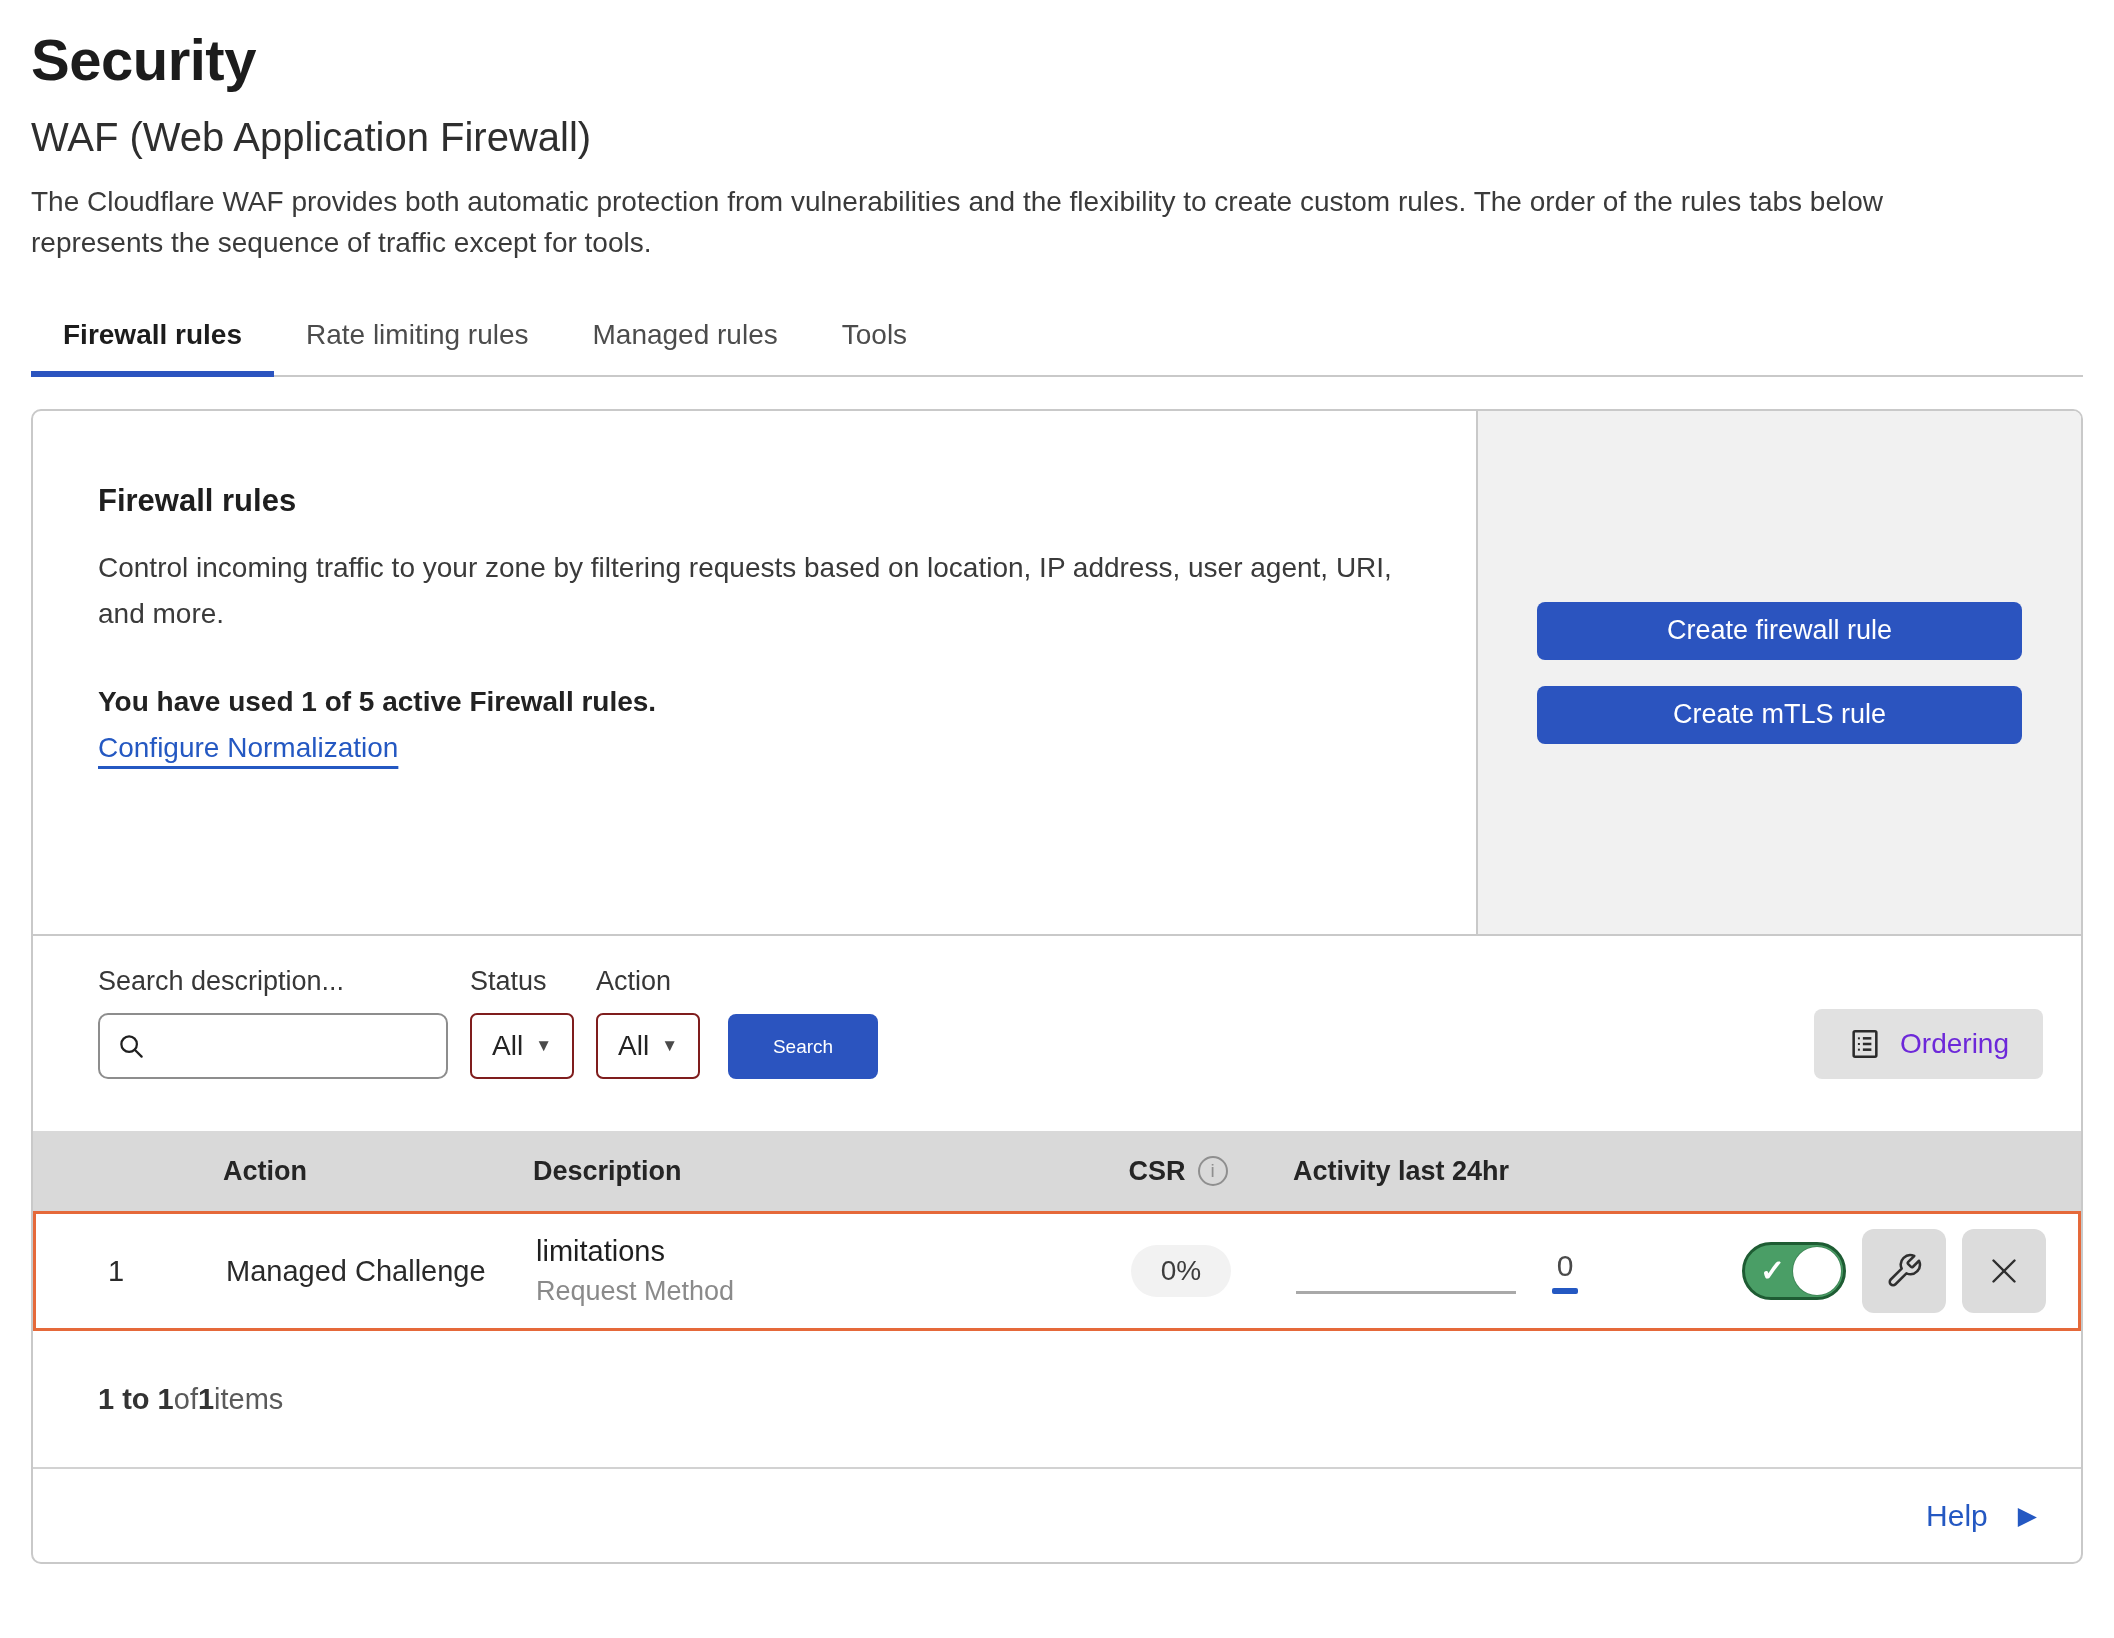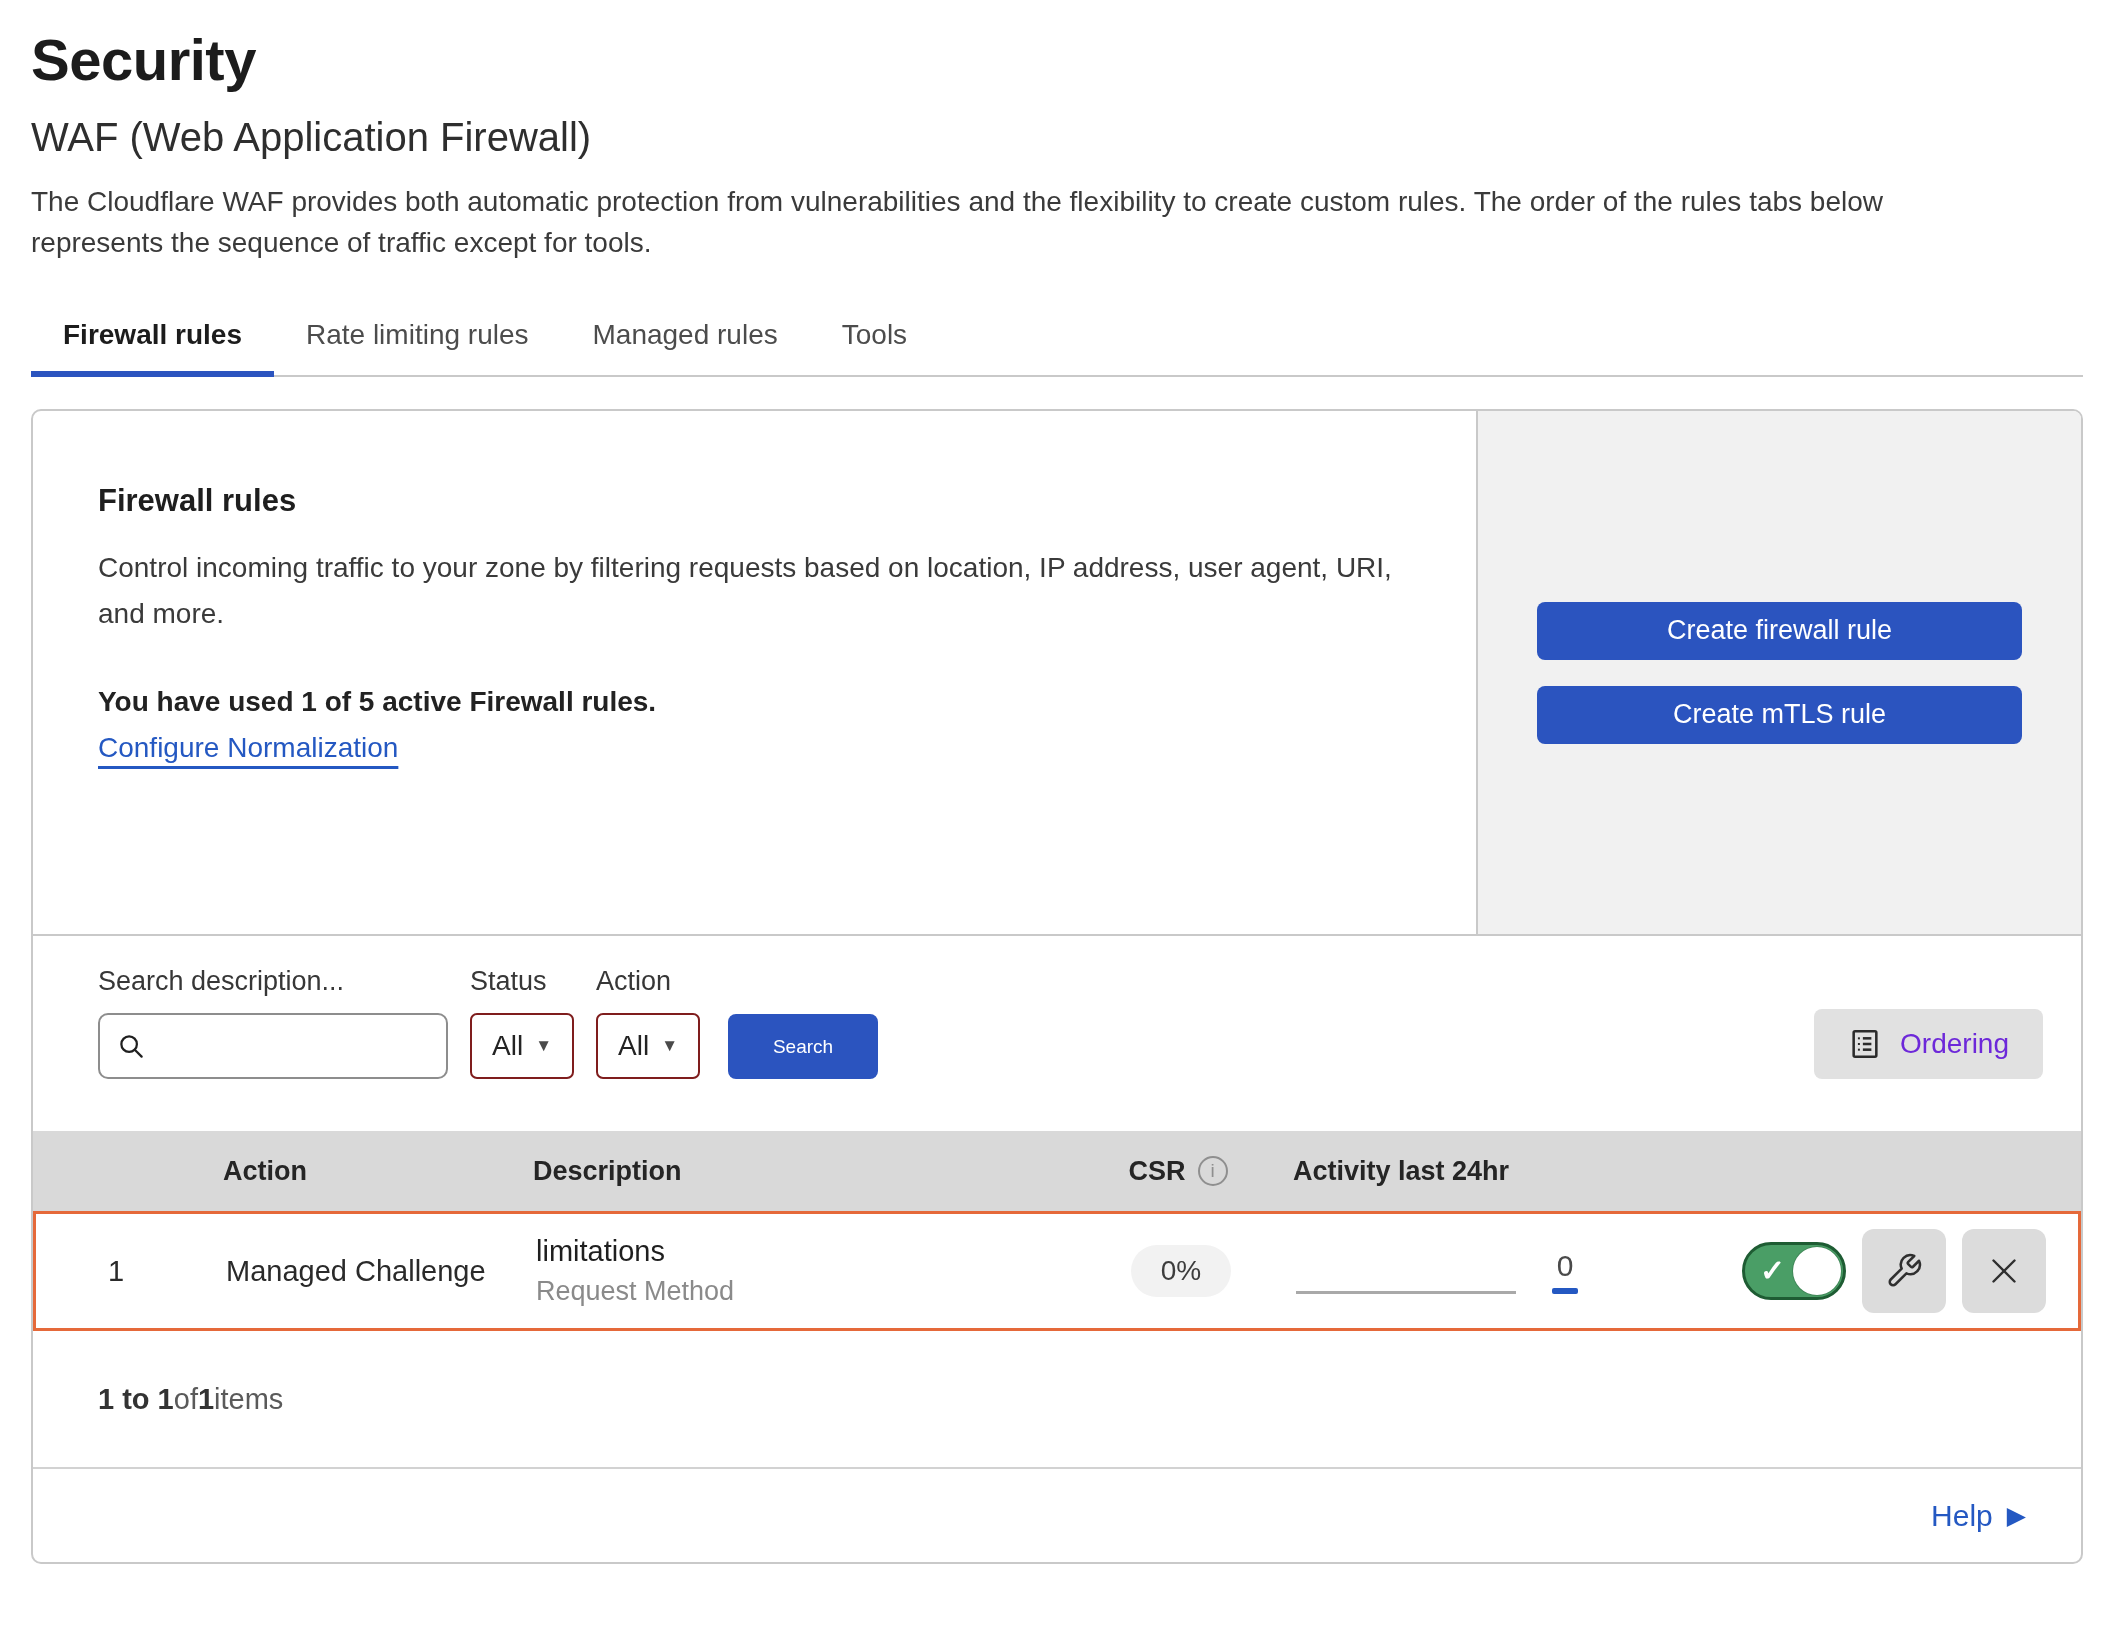--- a/index.html
+++ b/index.html
@@ -87,21 +87,21 @@
   .toggle .knob { position:absolute; right:2px; top:2px; width:48px; height:48px; background:#ffffff;
     border-radius:50%; box-shadow:0 0 0 1px rgba(0,0,0,0.15); }
   .icon-btn { width:84px; height:84px; border-radius:12px; background:#dcdcdc; border:none;
     display:flex; align-items:center; justify-content:center; cursor:pointer; flex:none; }
 
   
   .pagination { height:138px; display:flex; align-items:center; padding-left:65px;
     border-bottom:2px solid #d2d2d2; font-size:29px; color:#5a5a5a; }
   .pagination b { color:#333333; }
   .card-footer { height:93px; display:flex; align-items:center; justify-content:flex-end;
-    padding-right:55px; gap:14px; }
+    padding-right:44px; gap:30px; }
   .help-link { font-size:30px; color:#2458c2; cursor:pointer; }
   .help-arrow { font-size:25px; color:#2458c2; }
 </style>
 </head>
 <body>
 
 <div class="page">
 
   <h1 class="page-title">Security</h1>
   <h2 class="page-subtitle">WAF (Web Application Firewall)</h2>

